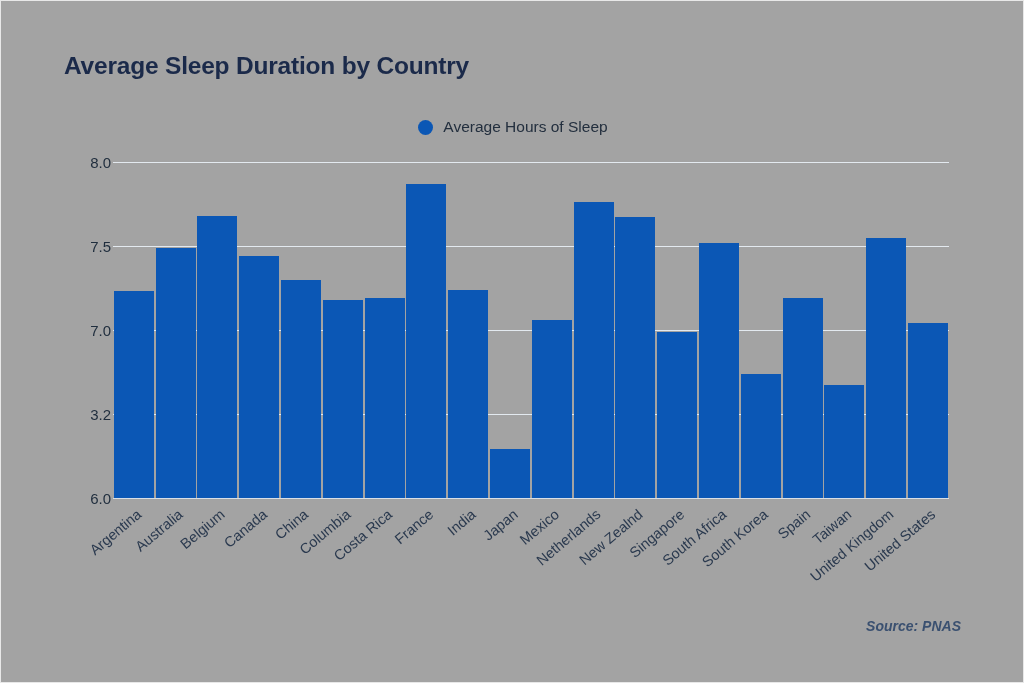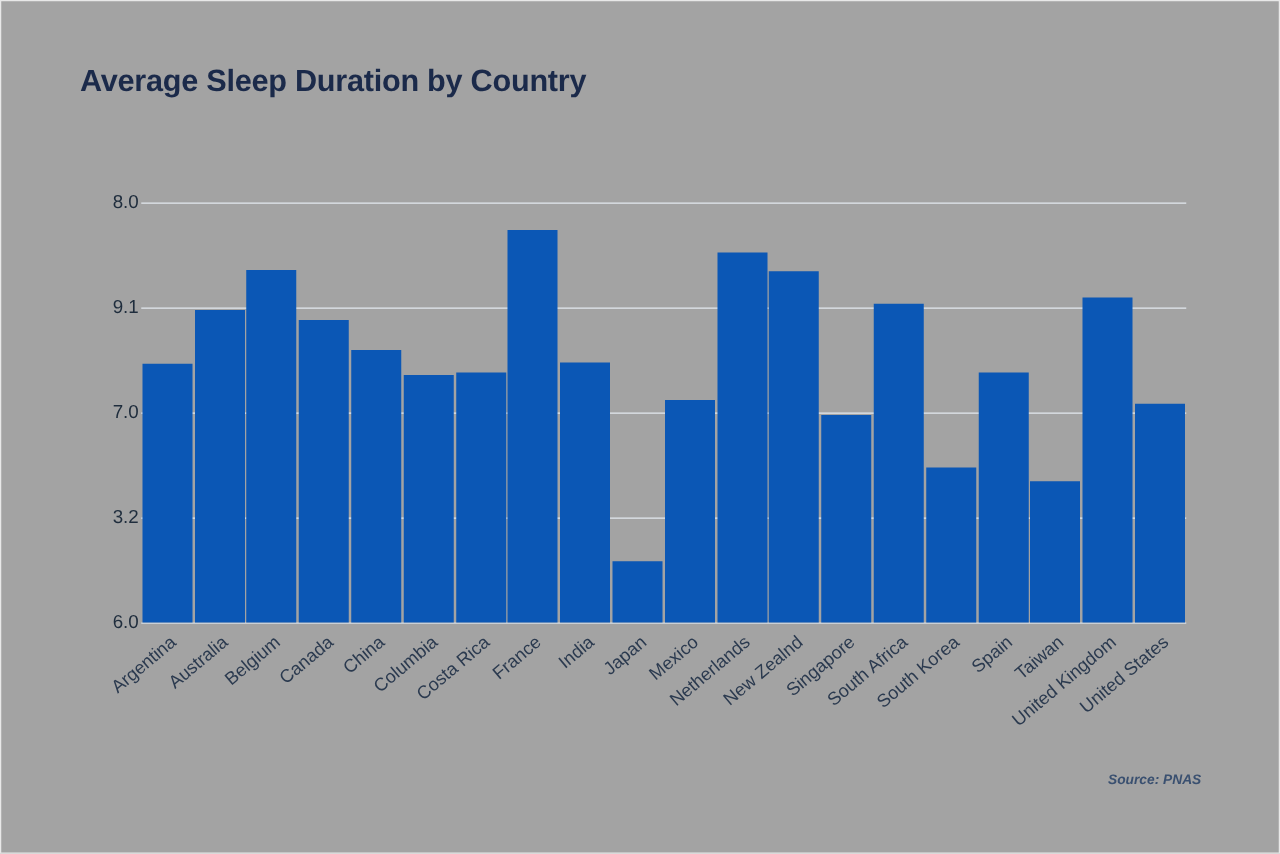--- a/index.html
+++ b/index.html
@@ -125,48 +125,52 @@
     transform: rotate(-40deg);
     font-size: 14.5px;
     color: #2b3a4f;
     white-space: nowrap;
     text-align: right;
   }
   #source {
     position: absolute;
     right: 62px;
     top: 617px;
-    font-size: 11px;
+    font-size: 14px;
     font-style: italic;
     font-weight: bold;
     color: #3a5070;
     white-space: nowrap;
   }
 </style>
 </head>
 <body>
 
 <div id="figure">
 
   <div id="chart-title">Average Sleep Duration by Country</div>
 
+  <div id="legend">
+    <span id="legend-marker"></span>
+    <span id="legend-label">Average Hours of Sleep</span>
+  </div>
 
   <div id="plot">
     <div id="gridlines">
         <div class="gridline baseline" style="top: 336px;">
           <span class="ytick">6.0</span>
         </div>
         <div class="gridline" style="top: 252px;">
           <span class="ytick">3.2</span>
         </div>
         <div class="gridline" style="top: 168px;">
           <span class="ytick">7.0</span>
         </div>
         <div class="gridline" style="top: 84px;">
-          <span class="ytick">9.1</span>
+          <span class="ytick">7.5</span>
         </div>
         <div class="gridline" style="top: 0px;">
           <span class="ytick">8.0</span>
         </div>
       </div>
     <div id="bars">
         <div class="bar-slot">
           <div class="bar" title="Argentina: 7.23" style="height: 206.64px; background: rgb(11, 87, 181);"></div>
         </div>
         <div class="bar-slot">

